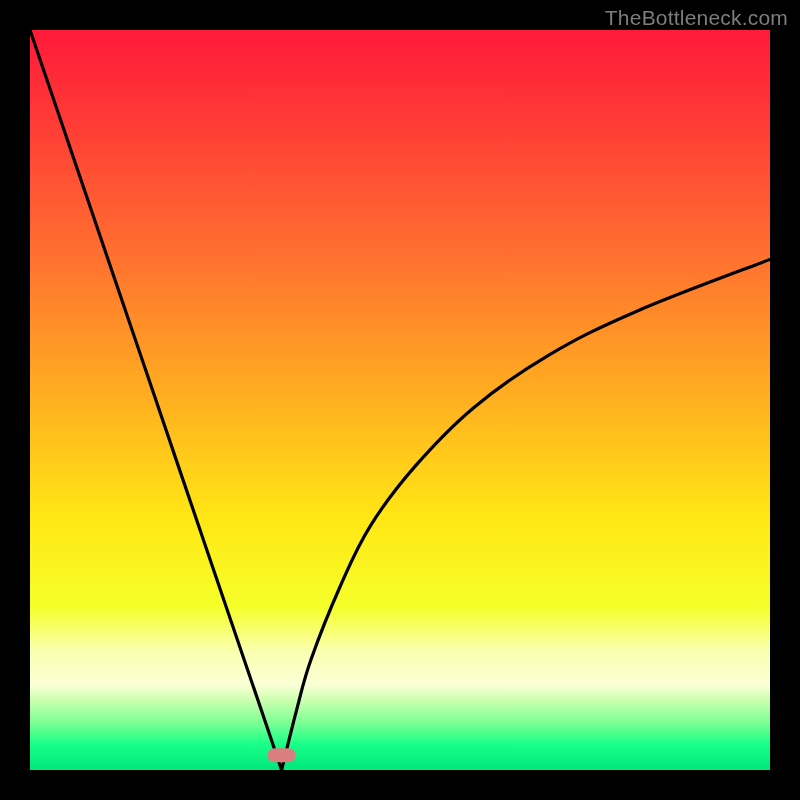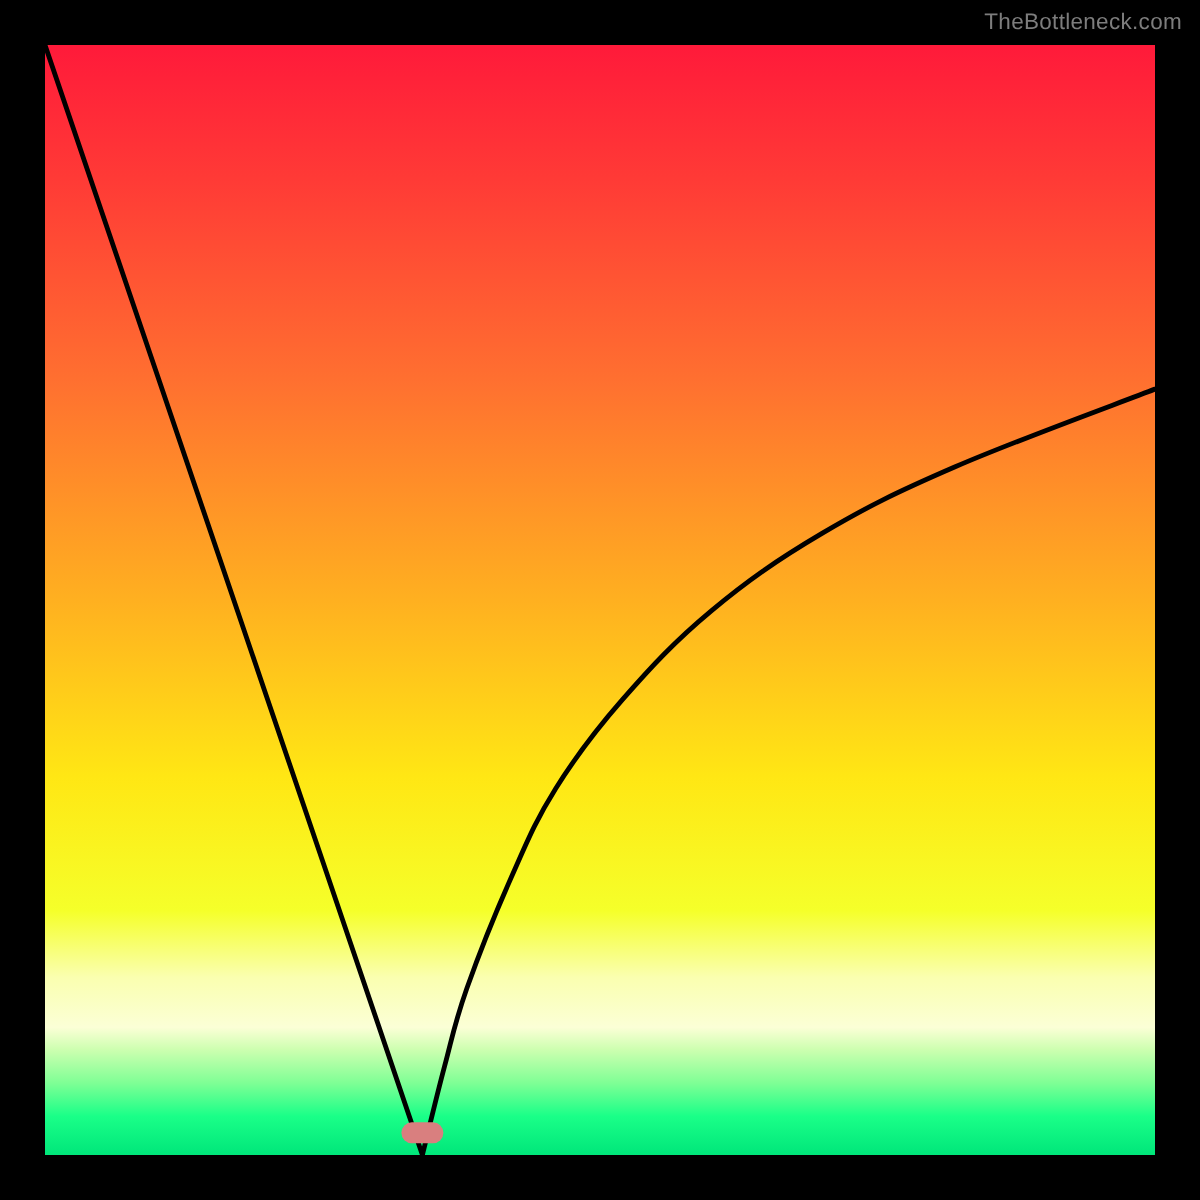--- a/index.html
+++ b/index.html
@@ -22,21 +22,21 @@
     left: 30px;
     top: 30px;
     width: 740px;
     height: 740px;
   }
   .watermark {
     position: absolute;
     top: 6px;
     right: 12px;
     color: #7d7d7d;
-    font-size: 15px;
+    font-size: 21px;
     font-weight: 500;
     font-family: Arial, Helvetica, sans-serif;
     letter-spacing: 0.2px;
   }
   svg { display:block; }
 </style>
 </head>
 <body>
 
 <div class="frame">

